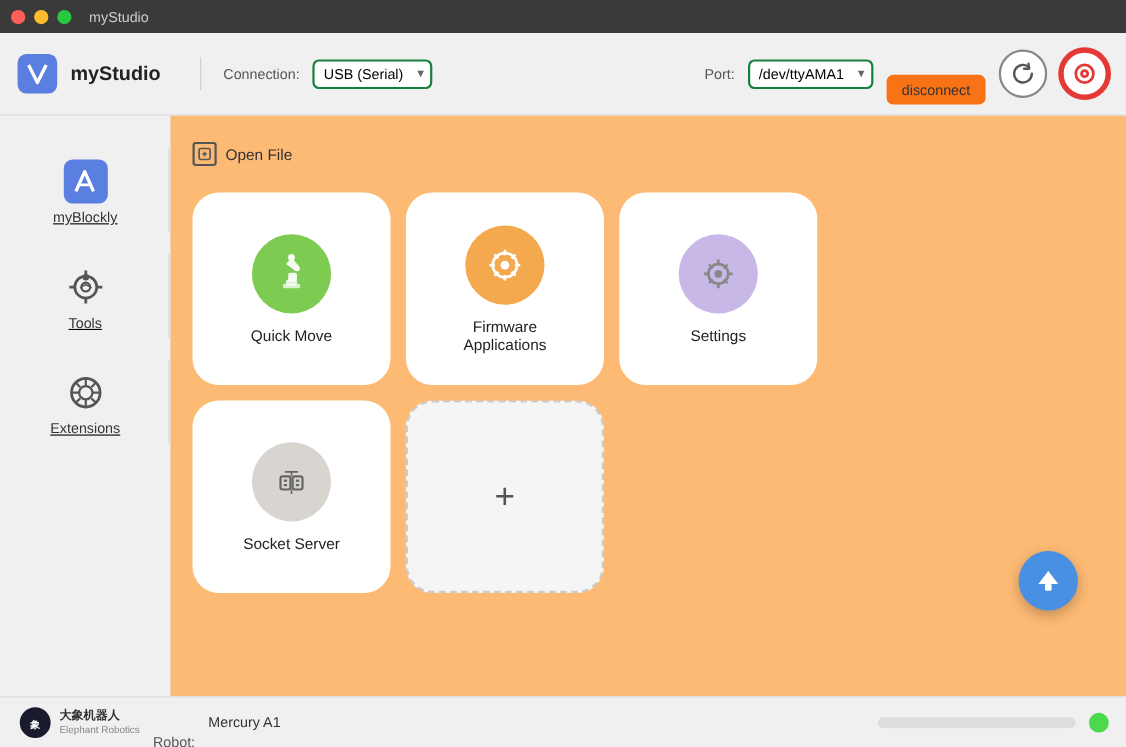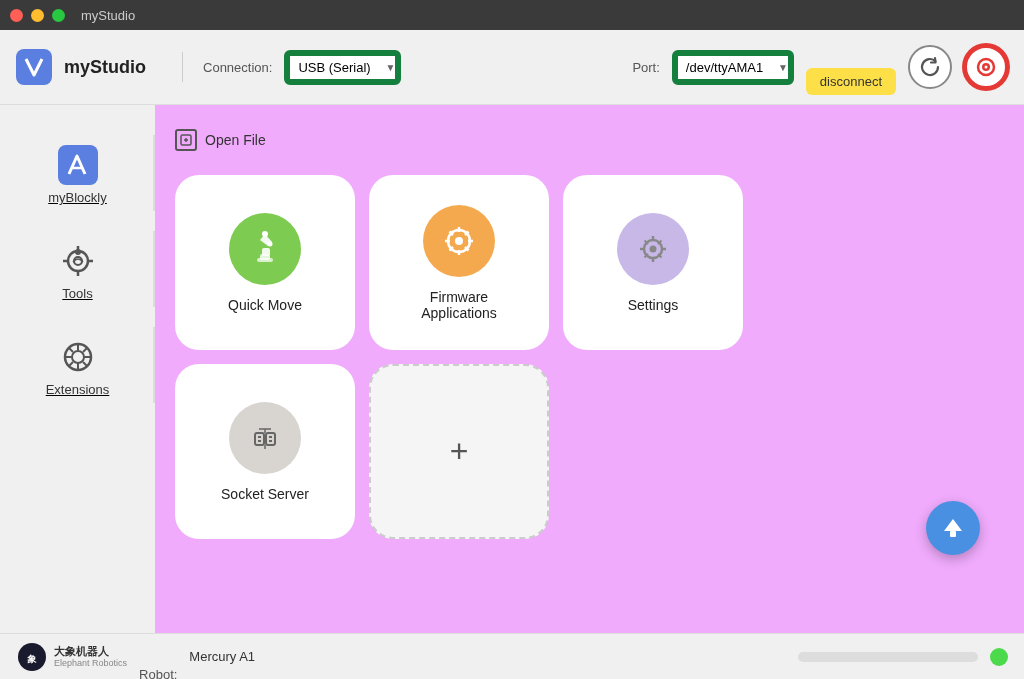--- a/index.html
+++ b/index.html
@@ -64,21 +64,21 @@
     .header-divider {
       width: 1px; height: 30px;
       background: #ccc;
       margin: 0 8px;
     }
     .header-label {
       font-size: 13px;
       color: #555;
     }
     .header-select {
-      border: 6px solid #15803d;
+      border: 2px solid #15803d;
       border-radius: 6px;
       padding: 4px 24px 4px 8px;
       font-size: 13px;
       background: white;
       appearance: none;
       cursor: pointer;
       position: relative;
     }
     .select-wrapper {
       position: relative;
@@ -87,21 +87,21 @@
     .select-arrow {
       position: absolute;
       right: 6px;
       pointer-events: none;
       font-size: 10px;
       color: #666;
     }
     .header-spacer { flex: 1; }
     .port-label { font-size: 13px; color: #555; }
     .disconnect-btn {
-      background: #fde047;
+      background: #f97316;
       border: none;
       border-radius: 6px;
       padding: 6px 14px;
       font-size: 13px;
       cursor: pointer;
       color: #333;
       font-weight: 500;
       margin-top: 28px;
     }
     .header-icon-btn {
@@ -162,21 +162,21 @@
       display: flex; align-items: center; justify-content: center;
     }
     .sidebar-label {
       font-size: 13px;
       color: #333;
     }
 
     
     .content {
       flex: 1;
-      background: #f0abfc;
+      background: #fdba74;
       padding: 20px 20px 20px 20px;
       display: flex;
       flex-direction: column;
     }
 
     
     .file-actions {
       display: flex;
       gap: 0;
       flex-direction: column;

